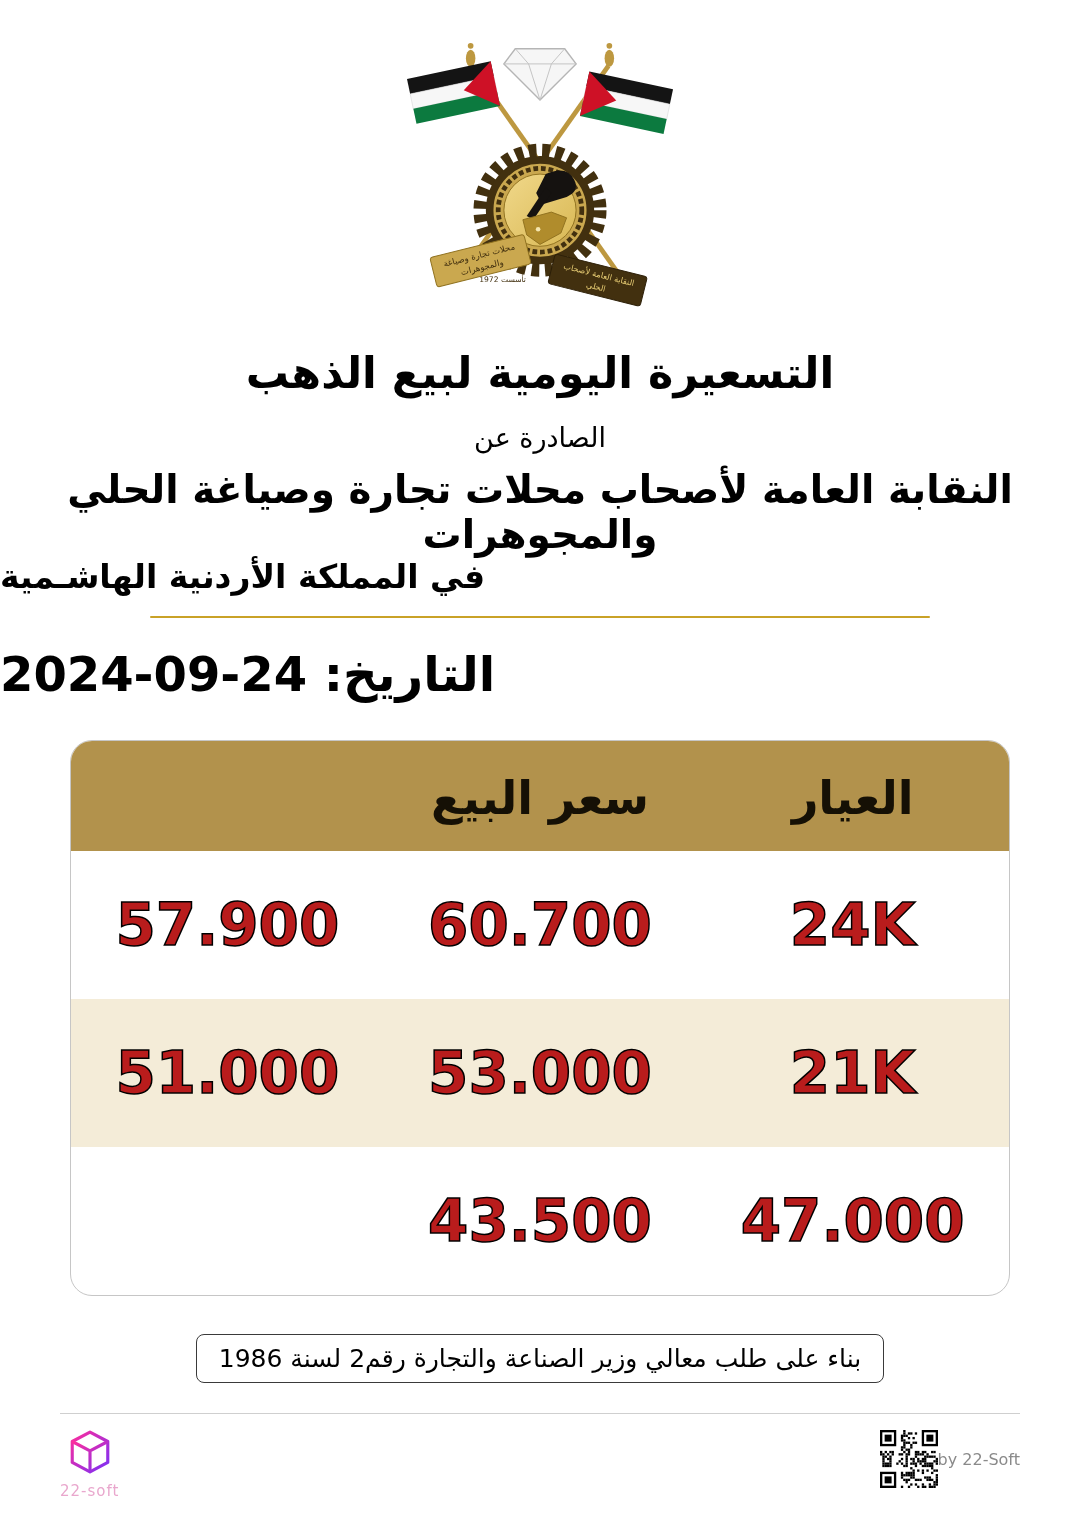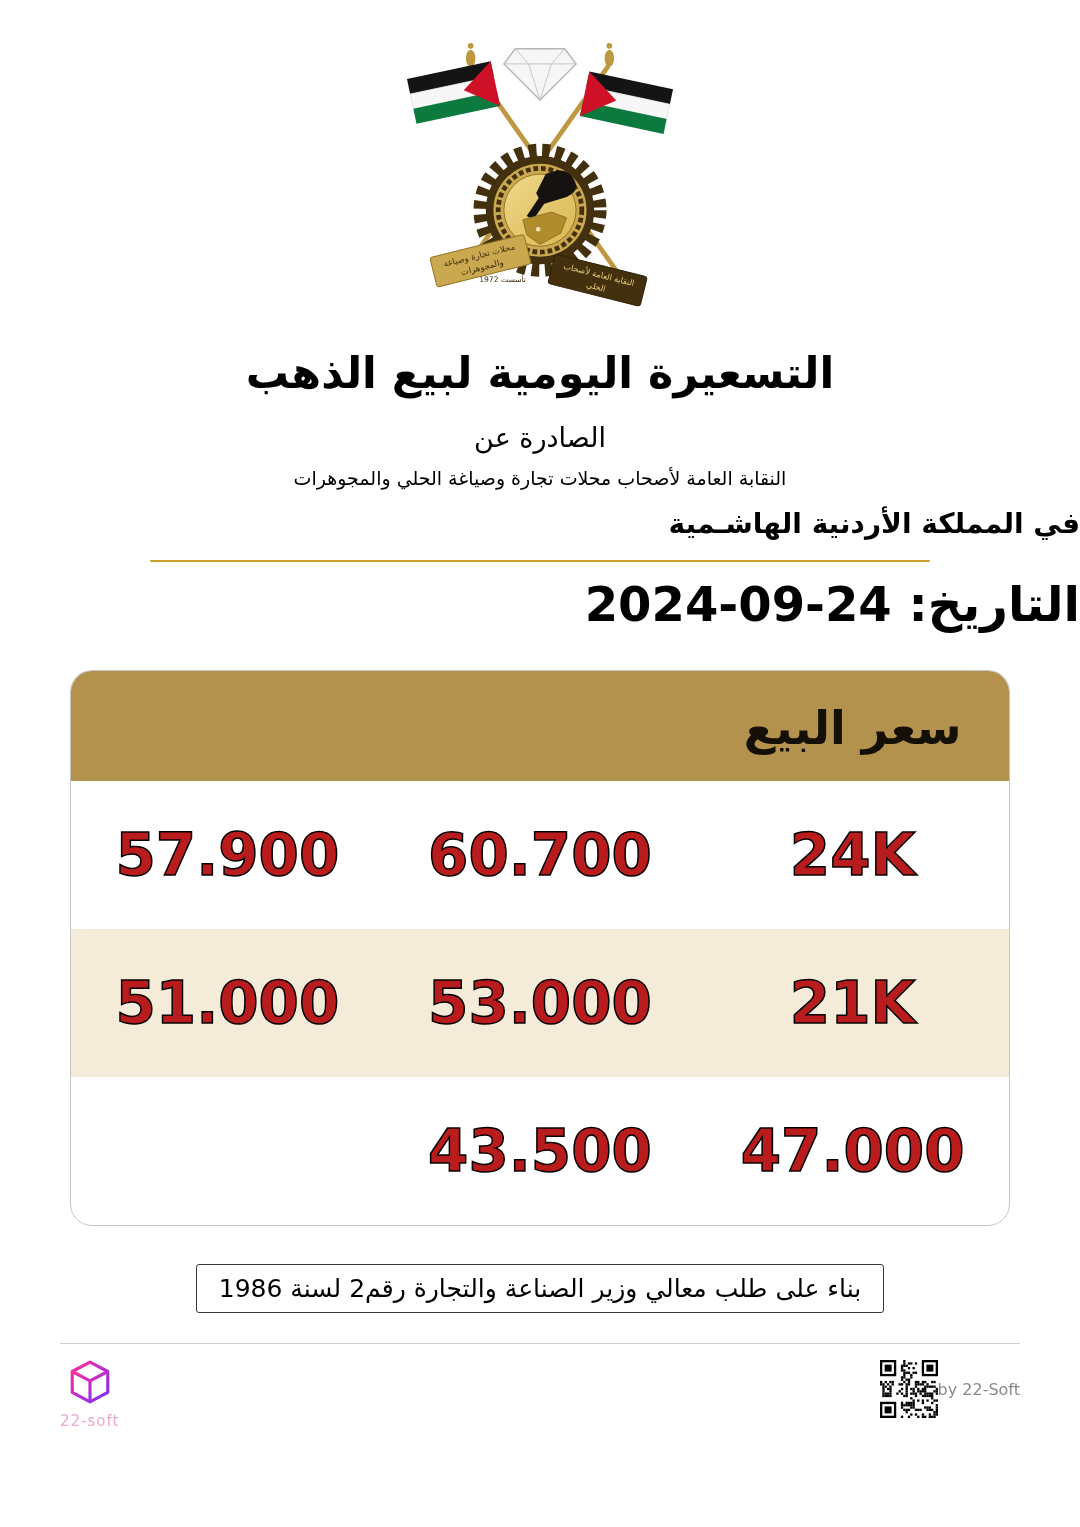--- a/index.html
+++ b/index.html
@@ -9,30 +9,30 @@
     width:1080px; height:1527px; margin:0 auto; background:#fff;
     position:relative; overflow:hidden;
   }
   .logo-wrap { width:310px; margin:24px auto 0; text-align:center; }
 
   .title {
     direction:rtl; text-align:center; margin-top:16px;
     font-size:43px; font-weight:800; letter-spacing:0;
   }
   .issued  { direction:rtl; text-align:center; margin-top:24px; font-size:27px; font-weight:500; }
-  .org     { direction:rtl; text-align:center; margin-top:14px; font-size:19px; font-weight:400; }
-  .country { direction:rtl; text-align:right; margin-top:18px; font-size:28px; font-weight:600; }
+  .org     { direction:rtl; text-align:center; margin-top:14px; font-size:39px; font-weight:700; }
+  .country { direction:rtl; text-align:left; font-size:33px; font-weight:600; }
 
   .gold-rule {
     width:780px; height:2px; margin:20px auto 0;
     background:#c9a227; border-radius:2px;
   }
 
   .date-line {
-    direction:rtl; text-align:right; margin-top:14px;
+    direction:rtl; text-align:left; margin-top:28px;
     font-size:48px; font-weight:800;
   }
 
   .price-table {
     direction:rtl;
     width:940px; margin:38px auto 0;
     border:1px solid #c6c6c6; border-radius:22px;
     overflow:hidden; background:#fff;
   }
   .thead {
@@ -47,21 +47,21 @@
   .trow.alt { background:#f4ecd8; }
   .td {
     text-align:center; padding:40px 0;
     font-size:58px; font-weight:900; color:#b91c1c;
     -webkit-text-stroke:1.5px #000;
     font-family:"DejaVu Sans","Liberation Sans",sans-serif;
   }
 
   .note-box {
     direction:rtl; width:fit-content; margin:38px auto 8px;
-    border:1.5px solid #3a3a3a; border-radius:3px;
+    border:1.5px solid #3a3a3a; border-radius:8px;
     padding:9px 22px; font-size:25px; font-weight:500;
   }
 
   .footer-rule {
     width:960px; margin:30px auto 0;
     border-top:1.5px solid #cfcfcf;
   }
   .footer {
     width:960px; margin:16px auto 0;
     display:flex; justify-content:space-between; align-items:flex-start;
@@ -148,20 +148,21 @@
   <div class="issued">الصادرة عن</div>
   <div class="org">النقابة العامة لأصحاب محلات تجارة وصياغة الحلي  والمجوهرات</div>
   <div class="country">في المملكة الأردنية الهاشـمية</div>
 
   <div class="gold-rule"></div>
 
   <div class="date-line">التاريخ:  24-09-2024</div>
 
   <div class="price-table">
     <div class="thead">
+      <div class="th">العيار</div>
       <div class="th">سعر البيع</div>
     </div>
 
     <div class="trow">
       <div class="td">24K</div>
       <div class="td">60.700</div>
       <div class="td">57.900</div>
     </div>
 
     <div class="trow alt">

